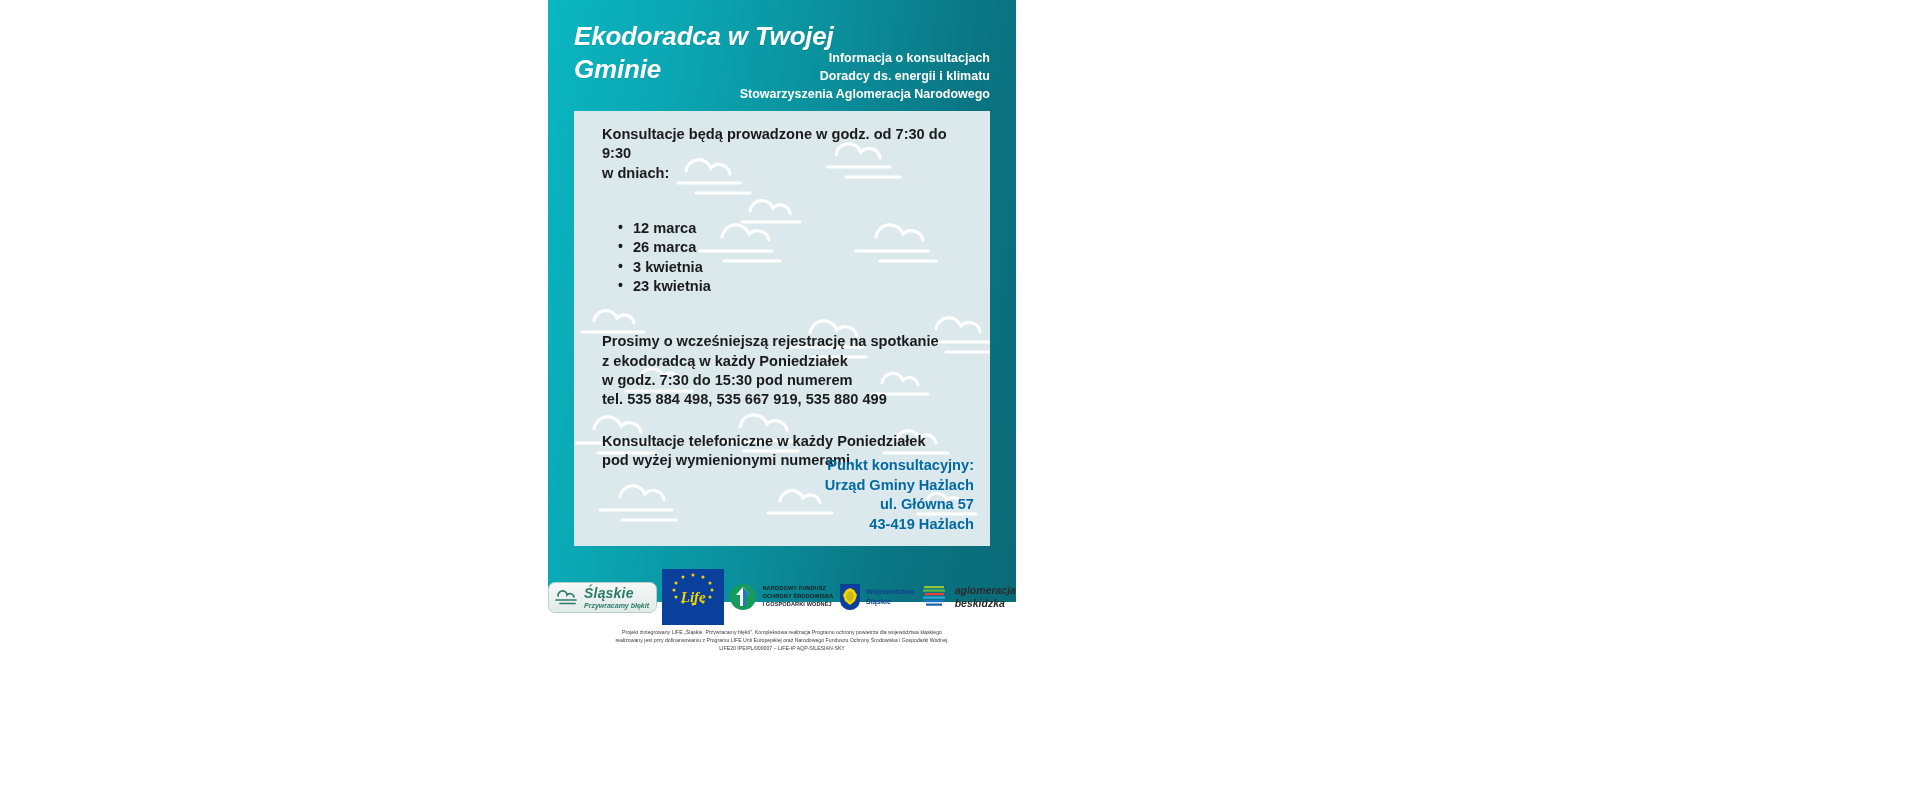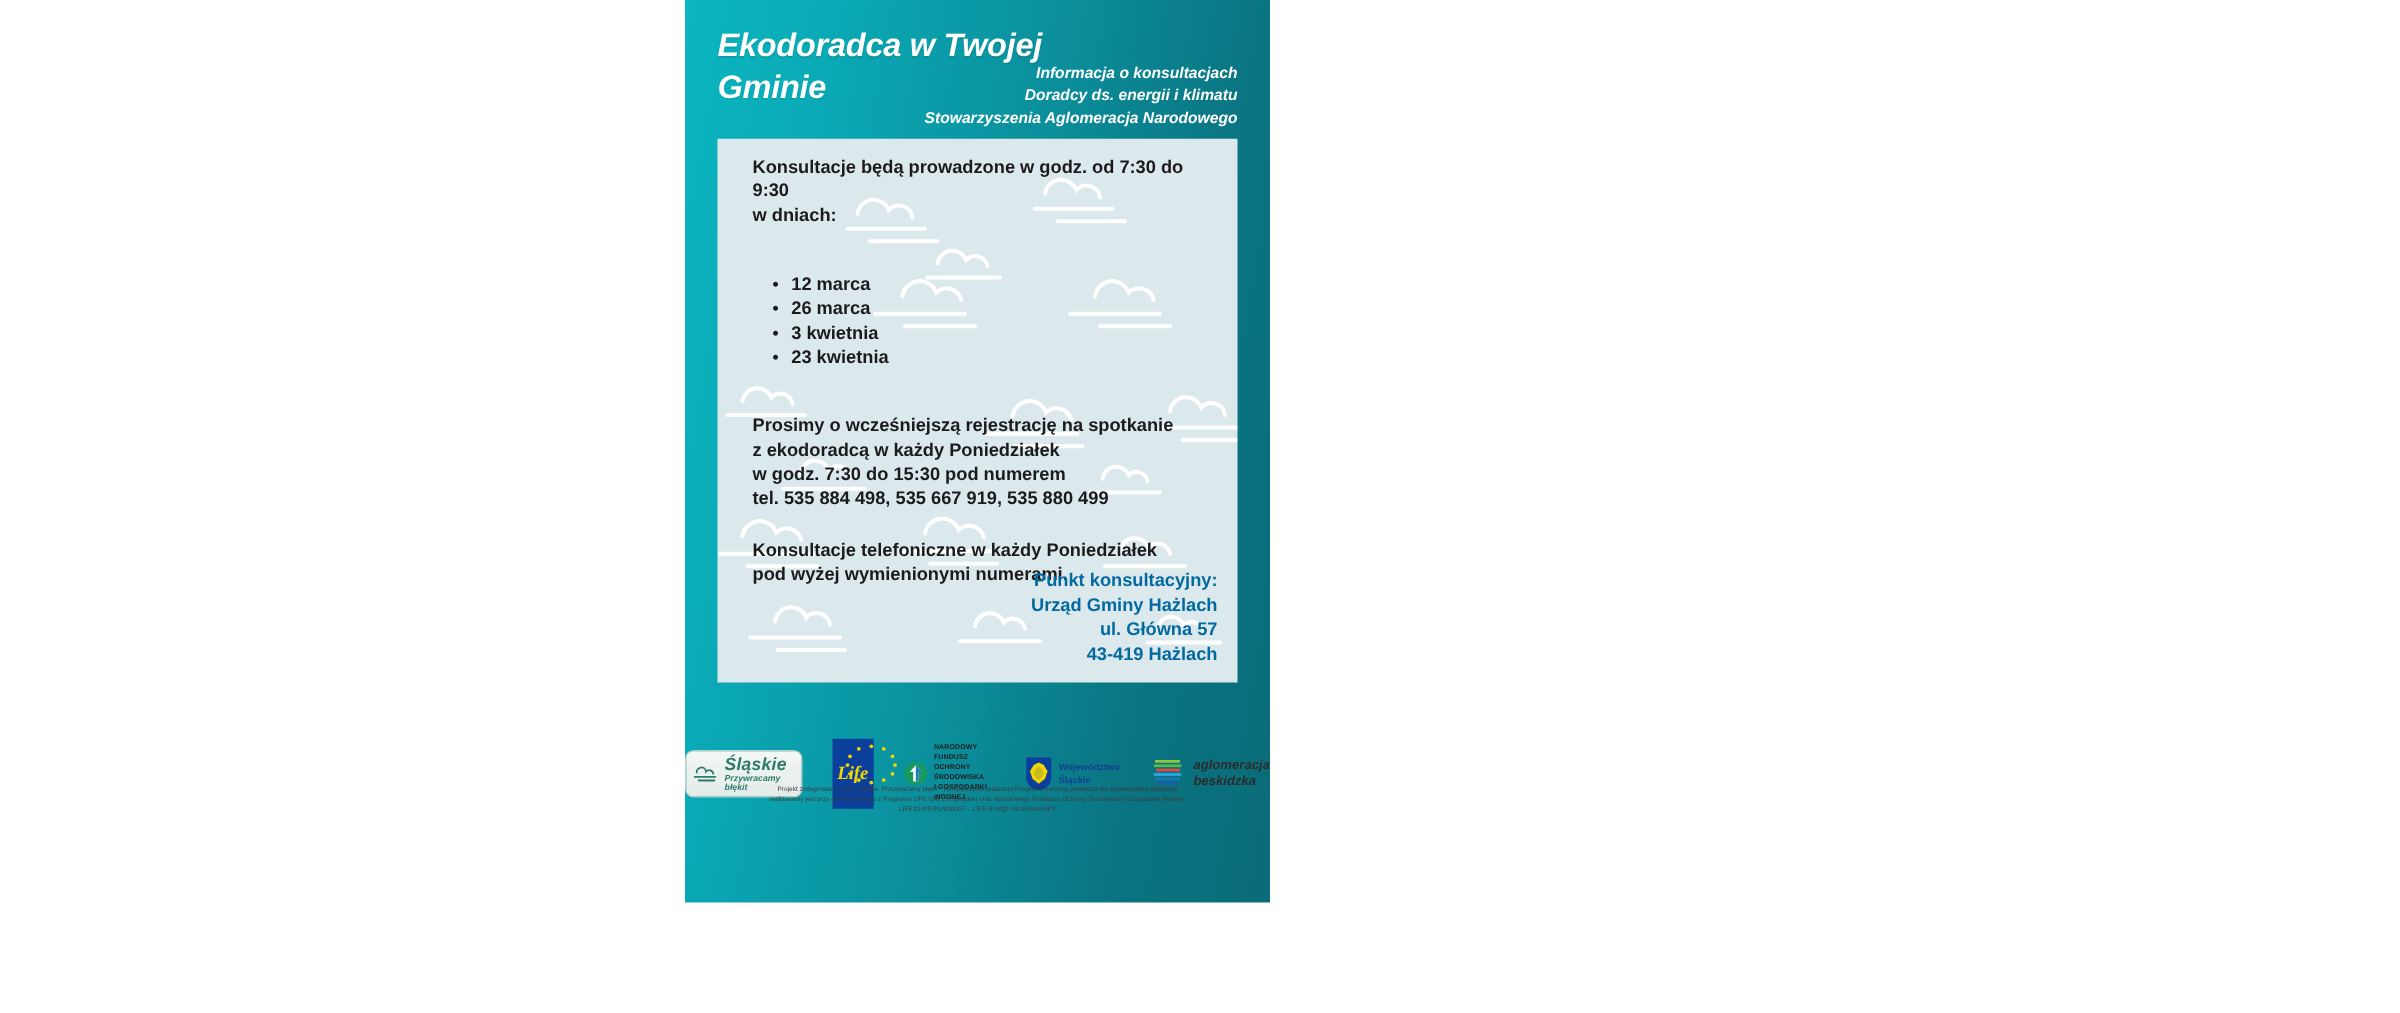--- a/index.html
+++ b/index.html
@@ -13,21 +13,21 @@
   #poster-root {
     position: relative;
     width: 1920px; height: 810px;
     background: #ffffff;
   }
 
   
   .teal-panel {
     position: absolute;
     left: 548px; top: 0px;
-    width: 468px; height: 722px;
+    width: 468px; height: 602px;
     background: linear-gradient(100deg, #0ab6c0 0%, #0aa8b4 22%, #0b8e9b 52%, #0a7482 78%, #0b6b78 100%);
     overflow: hidden;
   }
 
   .header-title {
     position: absolute;
     left: 26px; top: 20px;
     width: 300px;
     color: #ffffff;
     font-size: 26px;
@@ -41,21 +41,20 @@
 
   .header-subtitle {
     position: absolute;
     right: 26px; top: 50px;
     width: 320px;
     text-align: right;
     color: #ffffff;
     font-size: 12.5px;
     font-weight: 700;
     line-height: 1.42;
-    font-style: italic;
   }
   .header-subtitle span { display: block; }
 
   
   .content-card {
     position: absolute;
     left: 26px; top: 111px;
     width: 416px; height: 435px;
     background: #dbe9ec;
     overflow: hidden;
@@ -107,26 +106,26 @@
     color: #0369a1;
     font-size: 14.6px;
     font-weight: 700;
     line-height: 1.33;
     white-space: pre-line;
   }
 
   
   .logo-row {
     position: absolute;
-    left: 548px; top: 595px;
+    left: 548px; top: 573px;
     width: 468px; height: 48px;
     display: flex;
     align-items: center;
     justify-content: space-between;
-    gap: 24px;
+    gap: 5px;
   }
   .logo { display: flex; align-items: center; }
 
   .logo-slaskie {
     background: linear-gradient(180deg,#f4f7f6 0%, #e2ebe8 100%);
     border: 1px solid #b9cfc8;
     border-radius: 7px;
     padding: 3px 7px 3px 5px;
     display: flex; align-items: center; gap: 4px;
   }

